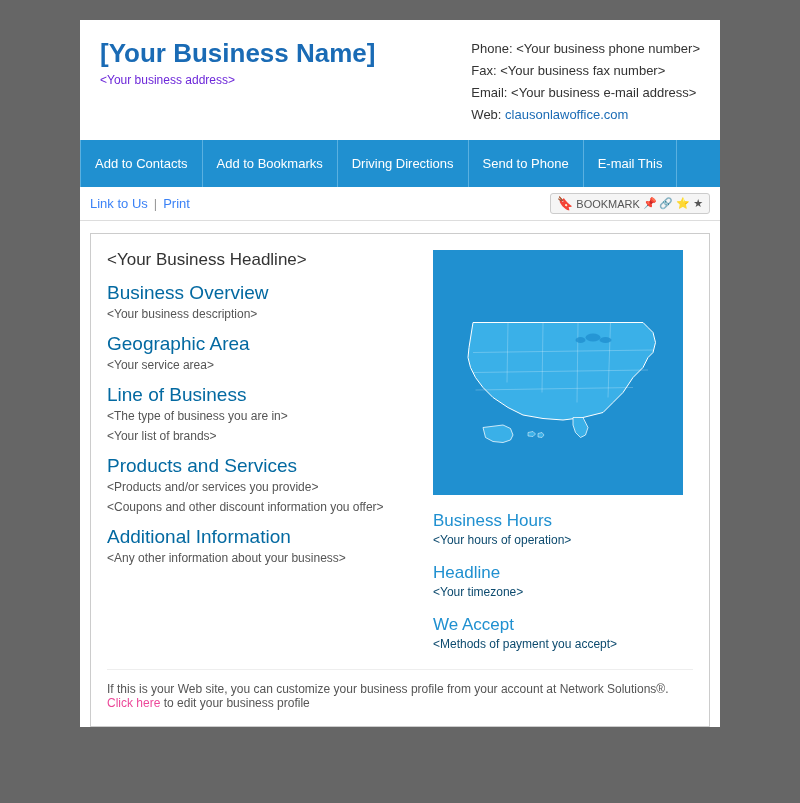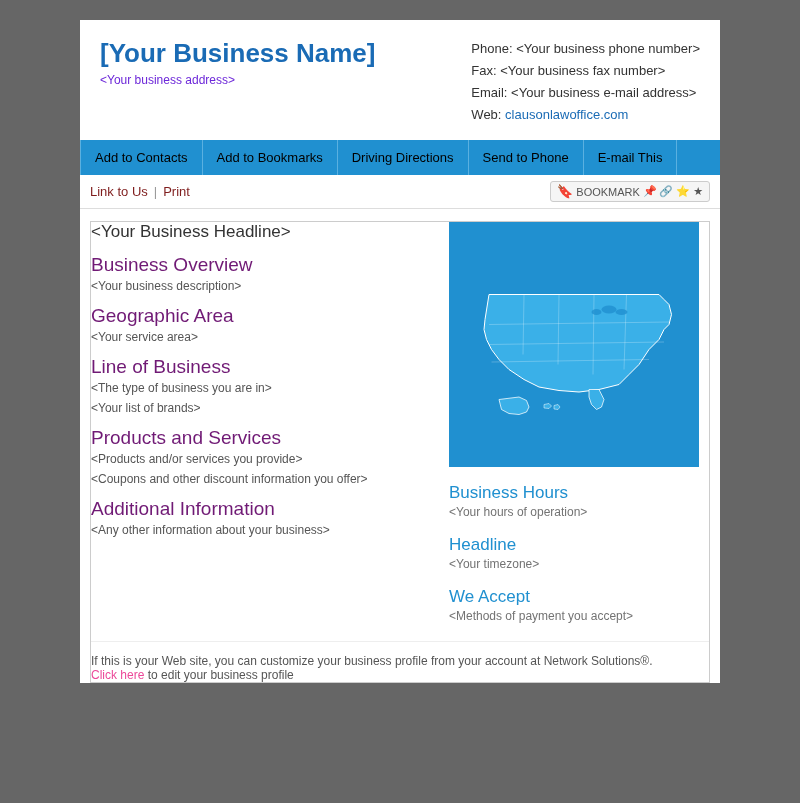--- a/index.html
+++ b/index.html
@@ -42,42 +42,42 @@
       color: #1a6bb5;
       text-decoration: none;
     }
     
     .navbar {
       background: #2090d0;
       display: flex;
       align-items: stretch;
     }
     .navbar a {
-      color: #000000;
+      color: #ffffff;
       text-decoration: none;
-      padding: 10px 14px;
+      padding: 16px 14px;
       font-size: 13px;
       border-right: 1px solid #5ab0e0;
       display: flex;
       align-items: center;
     }
     .navbar a:first-child {
       border-left: 1px solid #5ab0e0;
     }
     
     .subnav {
       background: #fff;
       padding: 6px 10px;
       display: flex;
       align-items: center;
       gap: 0;
       border-bottom: 1px solid #ddd;
     }
     .subnav a {
-      color: #7f1d1d;
+      color: #3b82f6;
       text-decoration: none;
       font-size: 13px;
     }
     .subnav .divider {
       margin: 0 6px;
       color: #999;
     }
     .subnav .bookmark-btn {
       margin-left: auto;
       display: flex;
@@ -97,36 +97,37 @@
     }
     .bookmark-pill .bk-icon {
       color: #d44;
       font-size: 13px;
     }
     
     .main-box {
       margin: 12px 10px;
       border: 1px solid #ccc;
       background: #fff;
+      padding: 16px;
     }
     .content-grid {
       display: grid;
       grid-template-columns: 1fr 260px;
       gap: 20px;
     }
     .left-col {}
     .right-col {}
     .business-headline {
       font-size: 17px;
       font-weight: normal;
       color: #333;
       margin-bottom: 4px;
     }
     .section-title {
-      color: #701a75;
+      color: #0369a1;
       font-size: 19px;
       font-weight: normal;
       margin-top: 12px;
       margin-bottom: 3px;
     }
     .section-text {
       font-size: 12px;
       color: #555;
       margin-bottom: 6px;
     }
@@ -149,21 +150,21 @@
     }
     .right-section-title {
       color: #2090d0;
       font-size: 17px;
       font-weight: normal;
       margin-top: 16px;
       margin-bottom: 2px;
     }
     .right-section-text {
       font-size: 12px;
-      color: #737373;
+      color: #0c4a6e;
     }
     
     .footer-note {
       margin-top: 18px;
       padding-top: 12px;
       border-top: 1px solid #eee;
       font-size: 12px;
       color: #555;
     }
     .footer-note a {

